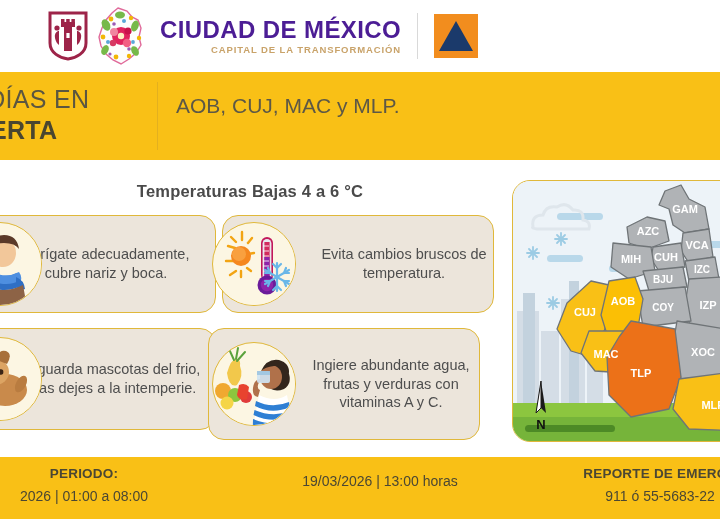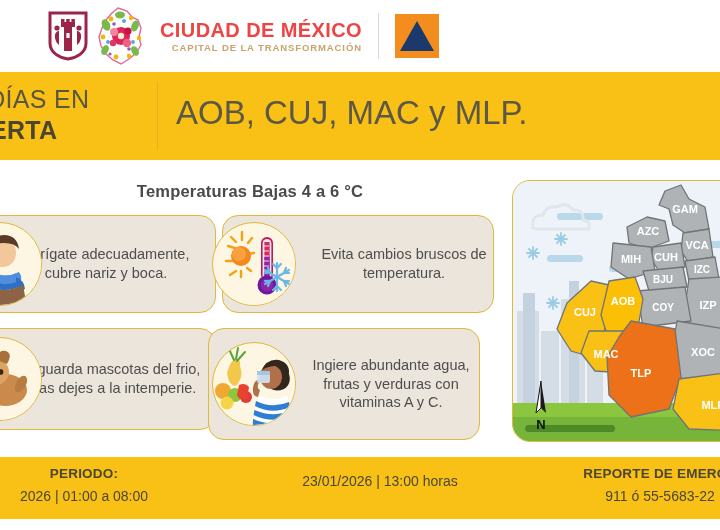--- a/index.html
+++ b/index.html
@@ -17,21 +17,21 @@
     background:#ffffff;
     display:flex;align-items:center;
   }
   .hdr-inner{display:flex;align-items:center;margin-left:48px;}
   .cdmx-shield{width:40px;height:50px;position:relative;flex:0 0 auto;}
   .cdmx-shield svg{display:block;}
   .cdmx-flower{width:52px;height:58px;margin-left:6px;flex:0 0 auto;}
   .cdmx-flower svg{display:block;}
   .cdmx-text{margin-left:14px;line-height:1;}
   .cdmx-title{
-    font-size:20px;font-weight:bold;color:#ef4444;letter-spacing:.4px;
+    font-size:24px;font-weight:bold;color:#4c1d95;letter-spacing:.4px;
     font-family:"Liberation Sans", sans-serif;
     text-align:right;
   }
   .cdmx-sub{
     font-size:9.5px;font-weight:bold;color:#c9a36a;letter-spacing:.9px;margin-top:3px;text-align:right;
   }
   .hdr-divider{
     width:1px;height:46px;background:#d9d9d9;margin:0 16px;
   }
   .sgirpc-logo{
@@ -52,21 +52,21 @@
     position:absolute;left:-44px;top:14px;width:200px;text-align:left;
     color:#4f4a33;line-height:1.06;
   }
   .tb-left .l1{font-size:25px;font-weight:400;letter-spacing:.3px;white-space:nowrap;color:#5b5640;}
   .tb-left .l2{font-size:25px;font-weight:bold;letter-spacing:.3px;white-space:nowrap;color:#4a4630;margin-top:4px;}
   .tb-sep{
     position:absolute;left:157px;top:10px;width:1px;height:68px;background:#e3b01f;
   }
   .tb-right{
     position:absolute;left:176px;top:22px;
-    font-size:33px;color:#5d5846;white-space:nowrap;
+    font-size:21px;color:#5d5846;white-space:nowrap;
   }
 
   
   .content{
     position:absolute;left:0;top:160px;width:720px;height:297px;background:#ffffff;
   }
   .temp-line{
     position:absolute;left:0;top:22px;width:500px;text-align:center;
     font-size:16.5px;font-weight:bold;color:#4a4a4a;letter-spacing:.2px;
   }
@@ -494,21 +494,21 @@
     </div>
 
   </div>
 
   <div class="footer">
     <div class="fcol" id="fcol-1">
       <div class="fh">PERIODO:</div>
       <div class="fv">2026 | 01:00 a 08:00</div>
     </div>
     <div class="fcol" id="fcol-2">
-      <div class="fv">23/01/2026 | 13:00 horas</div>
+      <div class="fv">19/03/2026 | 13:00 horas</div>
     </div>
     <div class="fcol" id="fcol-3">
       <div class="fh">REPORTE DE EMERGE</div>
       <div class="fv">911 ó 55-5683-22</div>
     </div>
   </div>
 
   <div class="footer-bottom"></div>
 
 </div>

